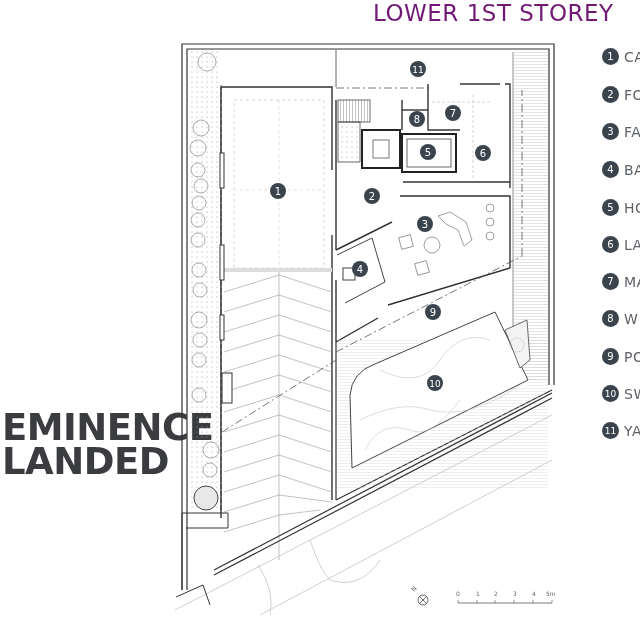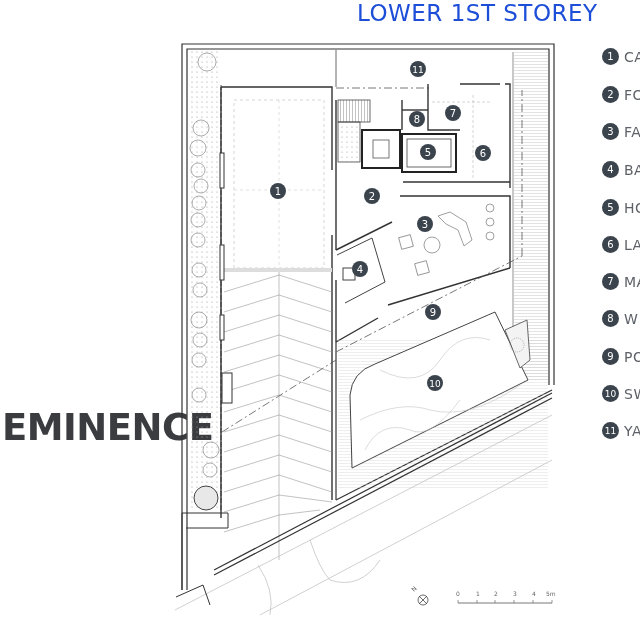--- a/index.html
+++ b/index.html
@@ -1,33 +1,34 @@
 <!DOCTYPE html>
 <html><head>
 <meta charset="utf-8">
 <style>
   html,body{margin:0;padding:0;background:#ffffff;}
   body{width:640px;height:633px;position:relative;overflow:hidden;font-family:"DejaVu Sans","Liberation Sans",sans-serif;}
-  .title{position:absolute;left:357px;top:0px;font-size:23px;letter-spacing:0.5px;color:#1d4ed8;font-family:"DejaVu Sans",sans-serif;font-weight:normal;white-space:nowrap;}
+  .title{position:absolute;left:373px;top:0px;font-size:23px;letter-spacing:0.5px;color:#701a75;font-family:"DejaVu Sans",sans-serif;font-weight:normal;white-space:nowrap;}
   .brand{position:absolute;left:2px;top:411px;font-family:"DejaVu Sans",sans-serif;font-weight:bold;font-size:37px;line-height:34px;color:#3a3c40;letter-spacing:-0.5px;}
   .brand div{white-space:nowrap;}
   .legend{position:absolute;left:602px;top:46px;}
   .legend-item{position:absolute;left:0;display:flex;align-items:center;white-space:nowrap;}
   .legend-num{width:17px;height:17px;border-radius:50%;background:#3b444d;color:#fff;font-size:10px;display:flex;align-items:center;justify-content:center;}
   .legend-label{margin-left:5px;font-size:14px;color:#5d6167;letter-spacing:0.5px;}
   svg.plan{position:absolute;left:0;top:0;}
   .scale-tick{font-size:6px;fill:#666;}
 </style>
 </head>
 <body>
 
 <div class="title">LOWER 1ST STOREY</div>
 
 <div class="brand">
   <div>EMINENCE</div>
+  <div>LANDED</div>
 </div>
 
 <svg class="plan" width="640" height="633" viewBox="0 0 640 633">
   <defs>
     <pattern id="dots" width="5" height="5" patternUnits="userSpaceOnUse">
       <circle cx="2" cy="2" r="0.6" fill="#999"></circle>
     </pattern>
     <pattern id="hatch" width="4" height="3" patternUnits="userSpaceOnUse">
       <line x1="0" y1="1.5" x2="4" y2="1.5" stroke="#d0d0d0" stroke-width="0.6"></line>
     </pattern>

